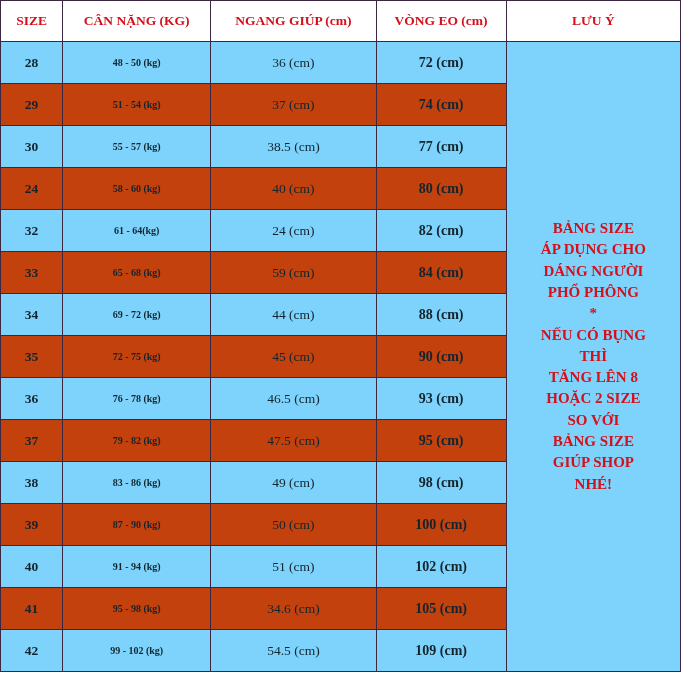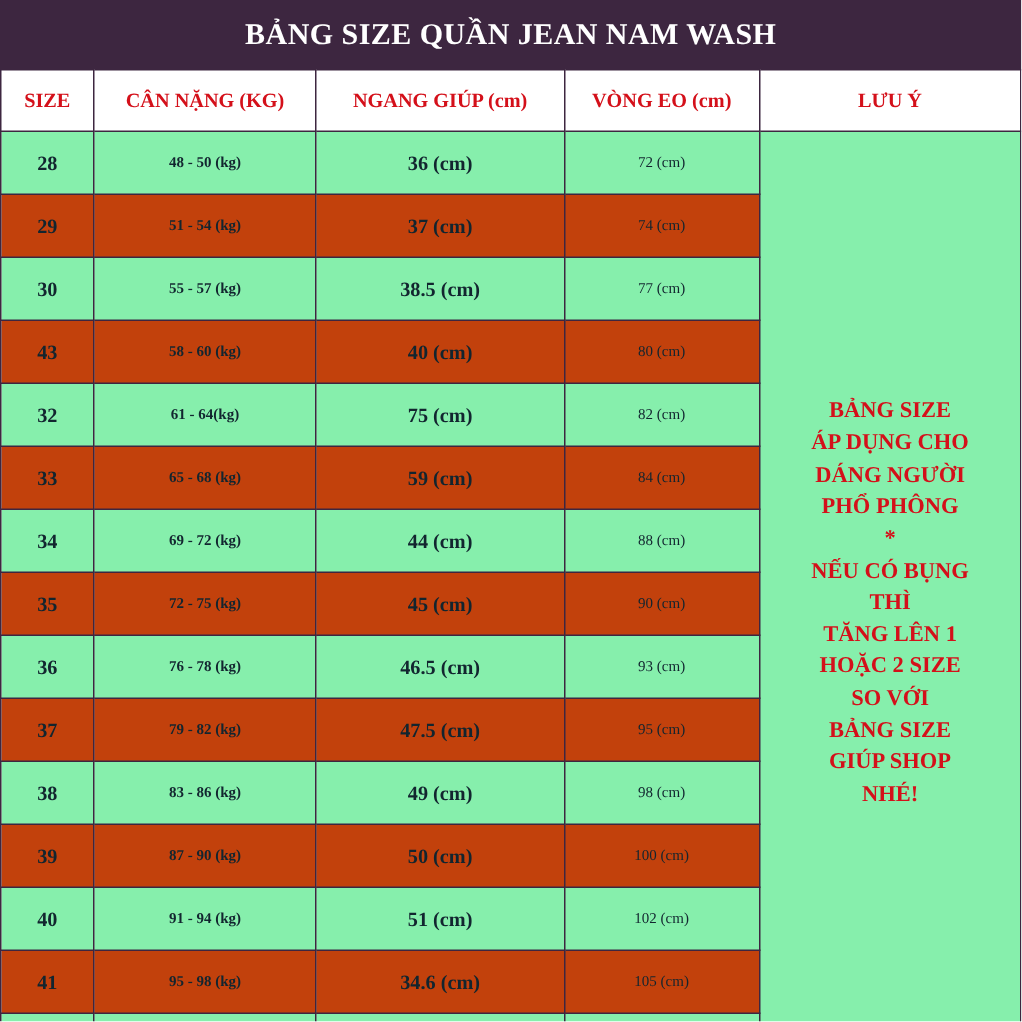--- a/index.html
+++ b/index.html
@@ -55,45 +55,44 @@
   .col-ngang  { width: 165px; }
   .col-vongeo { width: 130px; }
   .col-luuy   { width: 174px; }
 
   tbody td {
     height: 39px;
     font-size: 13.5px;
     color: #12252f;
     padding: 1px 2px;
   }
-  tbody tr.odd td { background: #86efac; }
+  tbody tr.odd td { background: #7dd3fc; }
   tbody tr.even td { background: #c2410c; }
 
   td.c-size   { font-weight: bold; font-size: 13.5px; }
   td.c-weight { font-weight: bold; font-size: 10px; }
-  td.c-ngang  { font-weight: bold; font-size: 13.5px; }
-  td.c-vongeo { font-weight: normal; font-size: 10px; }
+  td.c-ngang  { font-weight: normal; font-size: 13.5px; }
+  td.c-vongeo { font-weight: bold; font-size: 14px; }
 
   td.note-cell {
     background: #e8f3f8;
     color: #d4101a;
     font-weight: bold;
     font-size: 15px;
     line-height: 1.42;
     vertical-align: middle;
     padding: 6px 4px;
   }
   .note-line { display: block; white-space: nowrap; }
 </style>
 </head>
 <body>
 
 <div class="sheet">
 
-  <div class="title-bar">BẢNG SIZE QUẦN JEAN NAM WASH</div>
 
   <table class="size-table">
     <colgroup>
       <col class="col-size">
       <col class="col-weight">
       <col class="col-ngang">
       <col class="col-vongeo">
       <col class="col-luuy">
     </colgroup>
     <thead>
@@ -112,50 +111,50 @@
         <td class="c-ngang">36 (cm)</td>
         <td class="c-vongeo">72 (cm)</td>
         <td class="note-cell" rowspan="15">
           <span class="note-line">BẢNG SIZE</span>
           <span class="note-line">ÁP DỤNG CHO</span>
           <span class="note-line">DÁNG NGƯỜI</span>
           <span class="note-line">PHỔ PHÔNG</span>
           <span class="note-line">*</span>
           <span class="note-line">NẾU CÓ BỤNG</span>
           <span class="note-line">THÌ</span>
-          <span class="note-line">TĂNG LÊN 1</span>
+          <span class="note-line">TĂNG LÊN 8</span>
           <span class="note-line">HOẶC 2 SIZE</span>
           <span class="note-line">SO VỚI</span>
           <span class="note-line">BẢNG SIZE</span>
           <span class="note-line">GIÚP SHOP</span>
           <span class="note-line">NHÉ!</span>
         </td>
       </tr>
       <tr class="even">
         <td class="c-size">29</td>
         <td class="c-weight">51 - 54 (kg)</td>
         <td class="c-ngang">37 (cm)</td>
         <td class="c-vongeo">74 (cm)</td>
       </tr>
       <tr class="odd">
         <td class="c-size">30</td>
         <td class="c-weight">55 - 57 (kg)</td>
         <td class="c-ngang">38.5 (cm)</td>
         <td class="c-vongeo">77 (cm)</td>
       </tr>
       <tr class="even">
-        <td class="c-size">43</td>
+        <td class="c-size">24</td>
         <td class="c-weight">58 - 60 (kg)</td>
         <td class="c-ngang">40 (cm)</td>
         <td class="c-vongeo">80 (cm)</td>
       </tr>
       <tr class="odd">
         <td class="c-size">32</td>
         <td class="c-weight">61 - 64(kg)</td>
-        <td class="c-ngang">75 (cm)</td>
+        <td class="c-ngang">24 (cm)</td>
         <td class="c-vongeo">82 (cm)</td>
       </tr>
       <tr class="even">
         <td class="c-size">33</td>
         <td class="c-weight">65 - 68 (kg)</td>
         <td class="c-ngang">59 (cm)</td>
         <td class="c-vongeo">84 (cm)</td>
       </tr>
       <tr class="odd">
         <td class="c-size">34</td>

